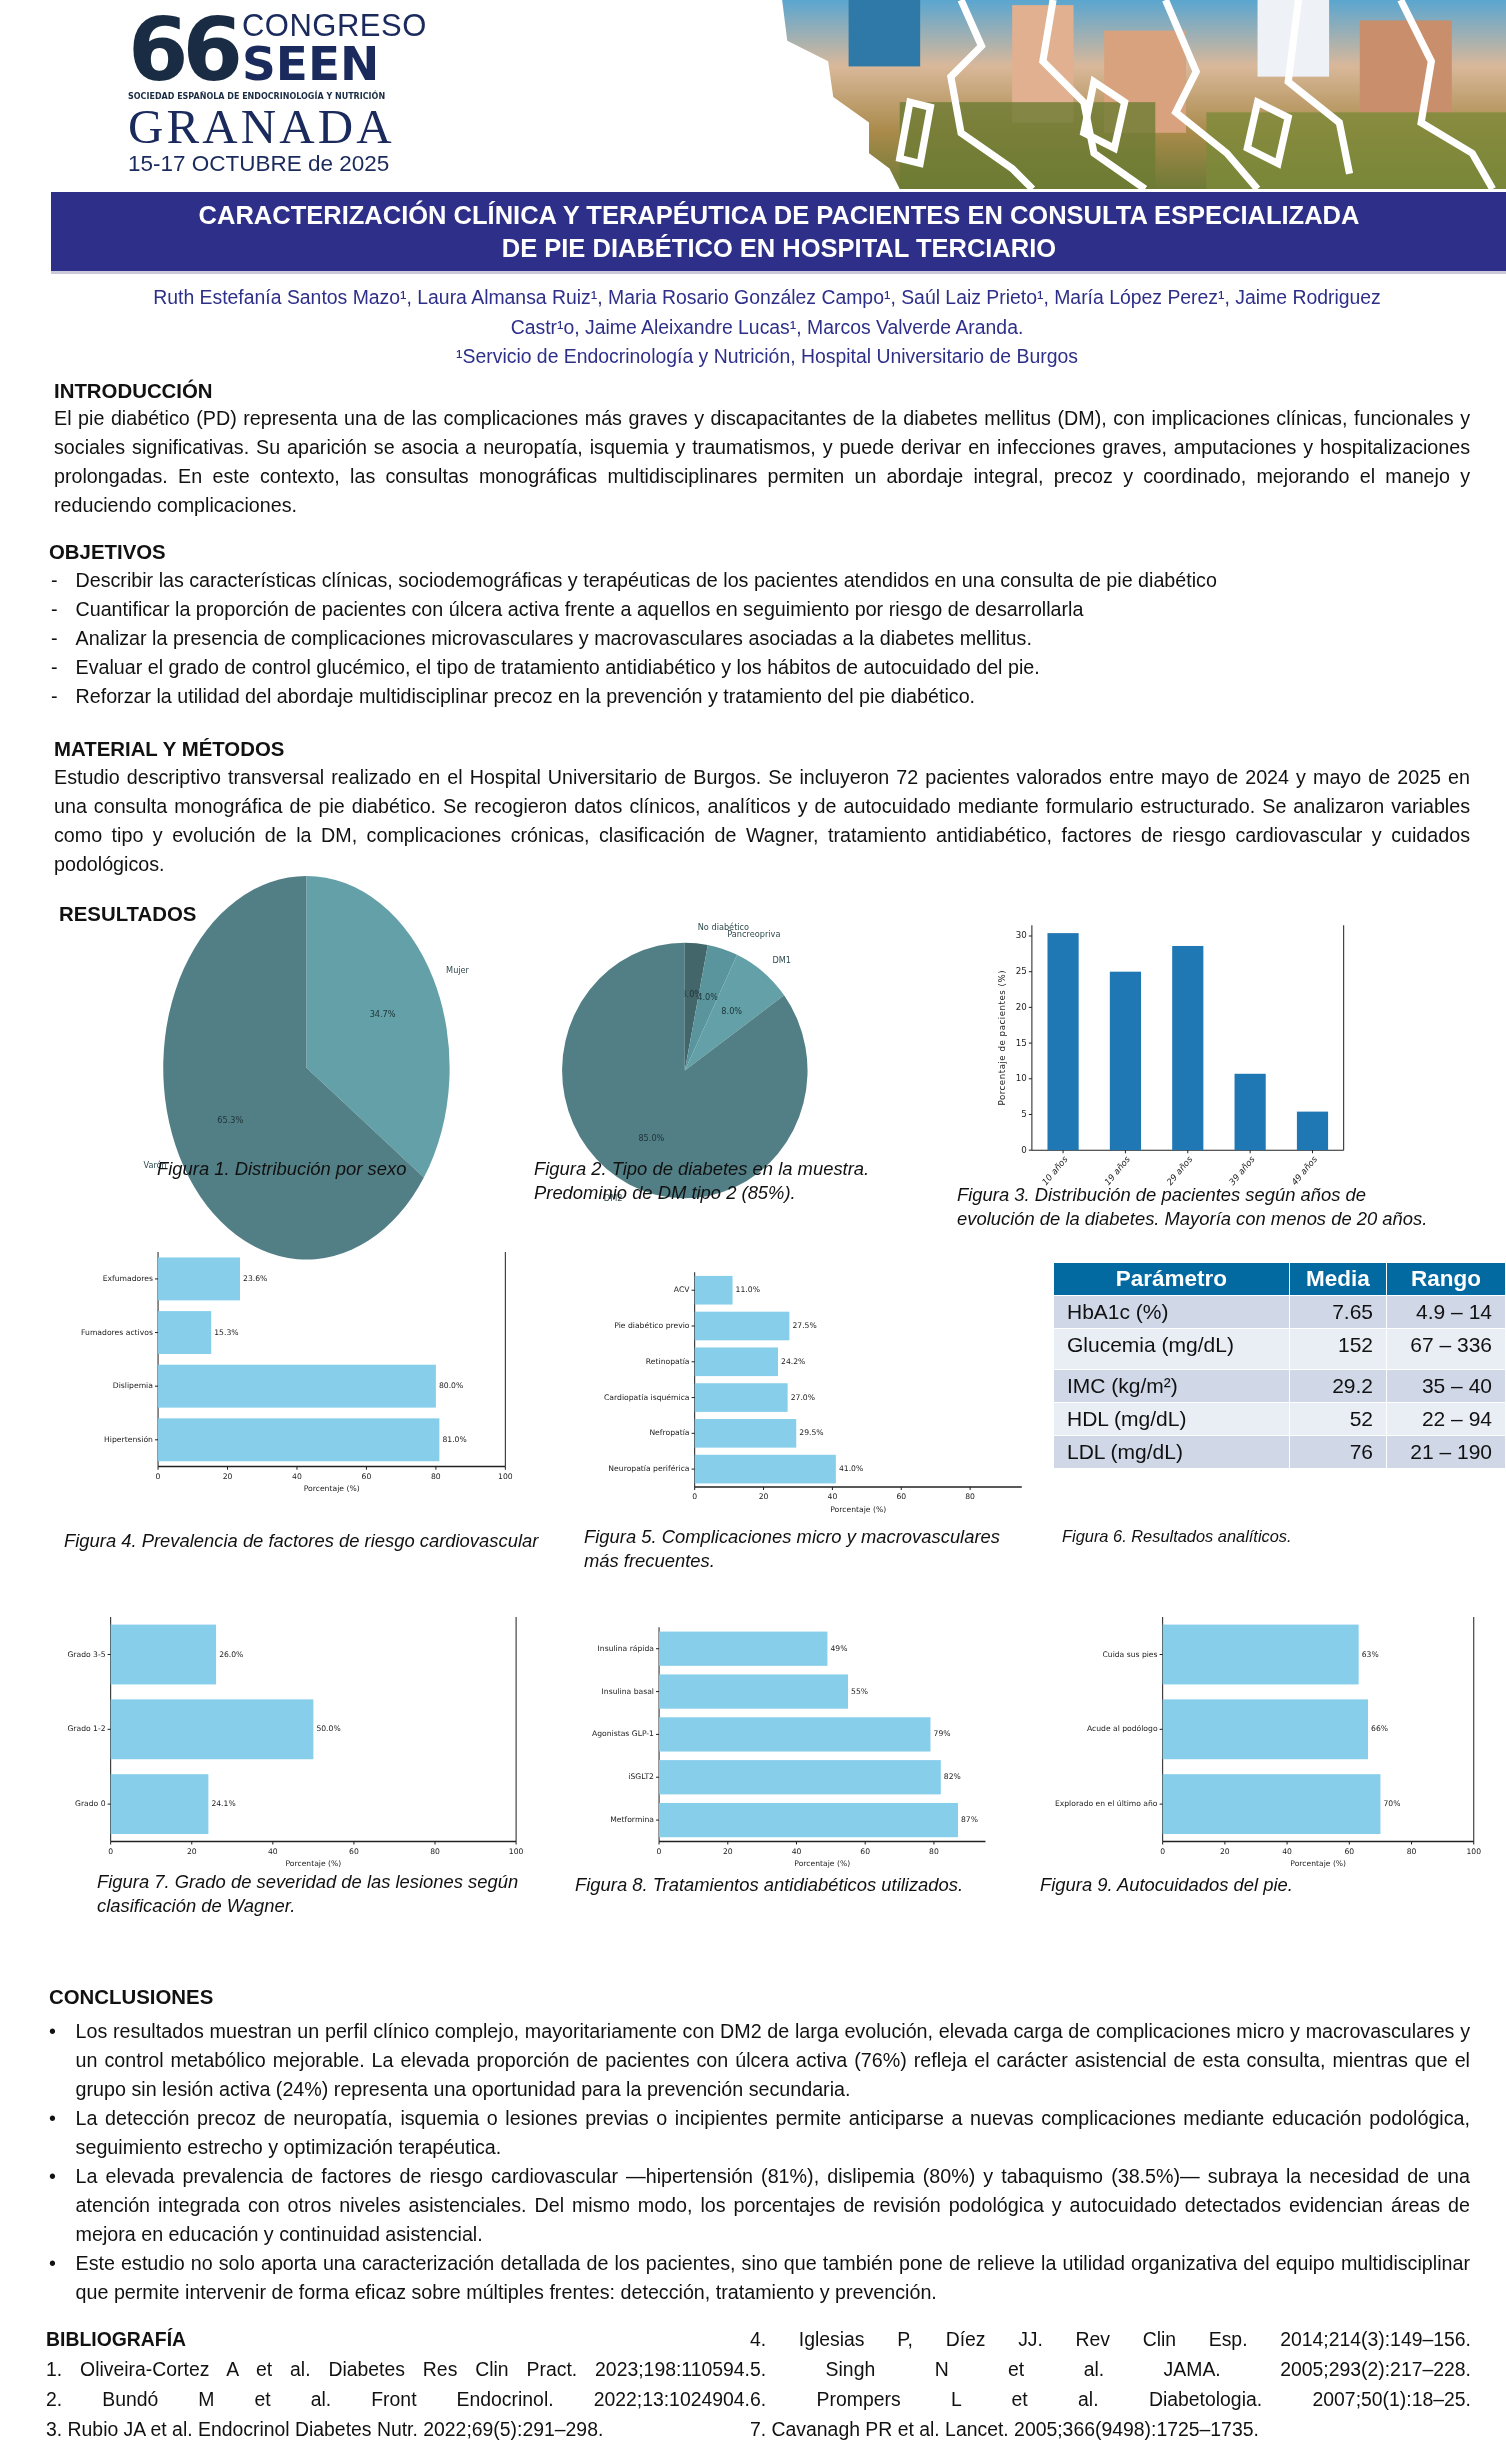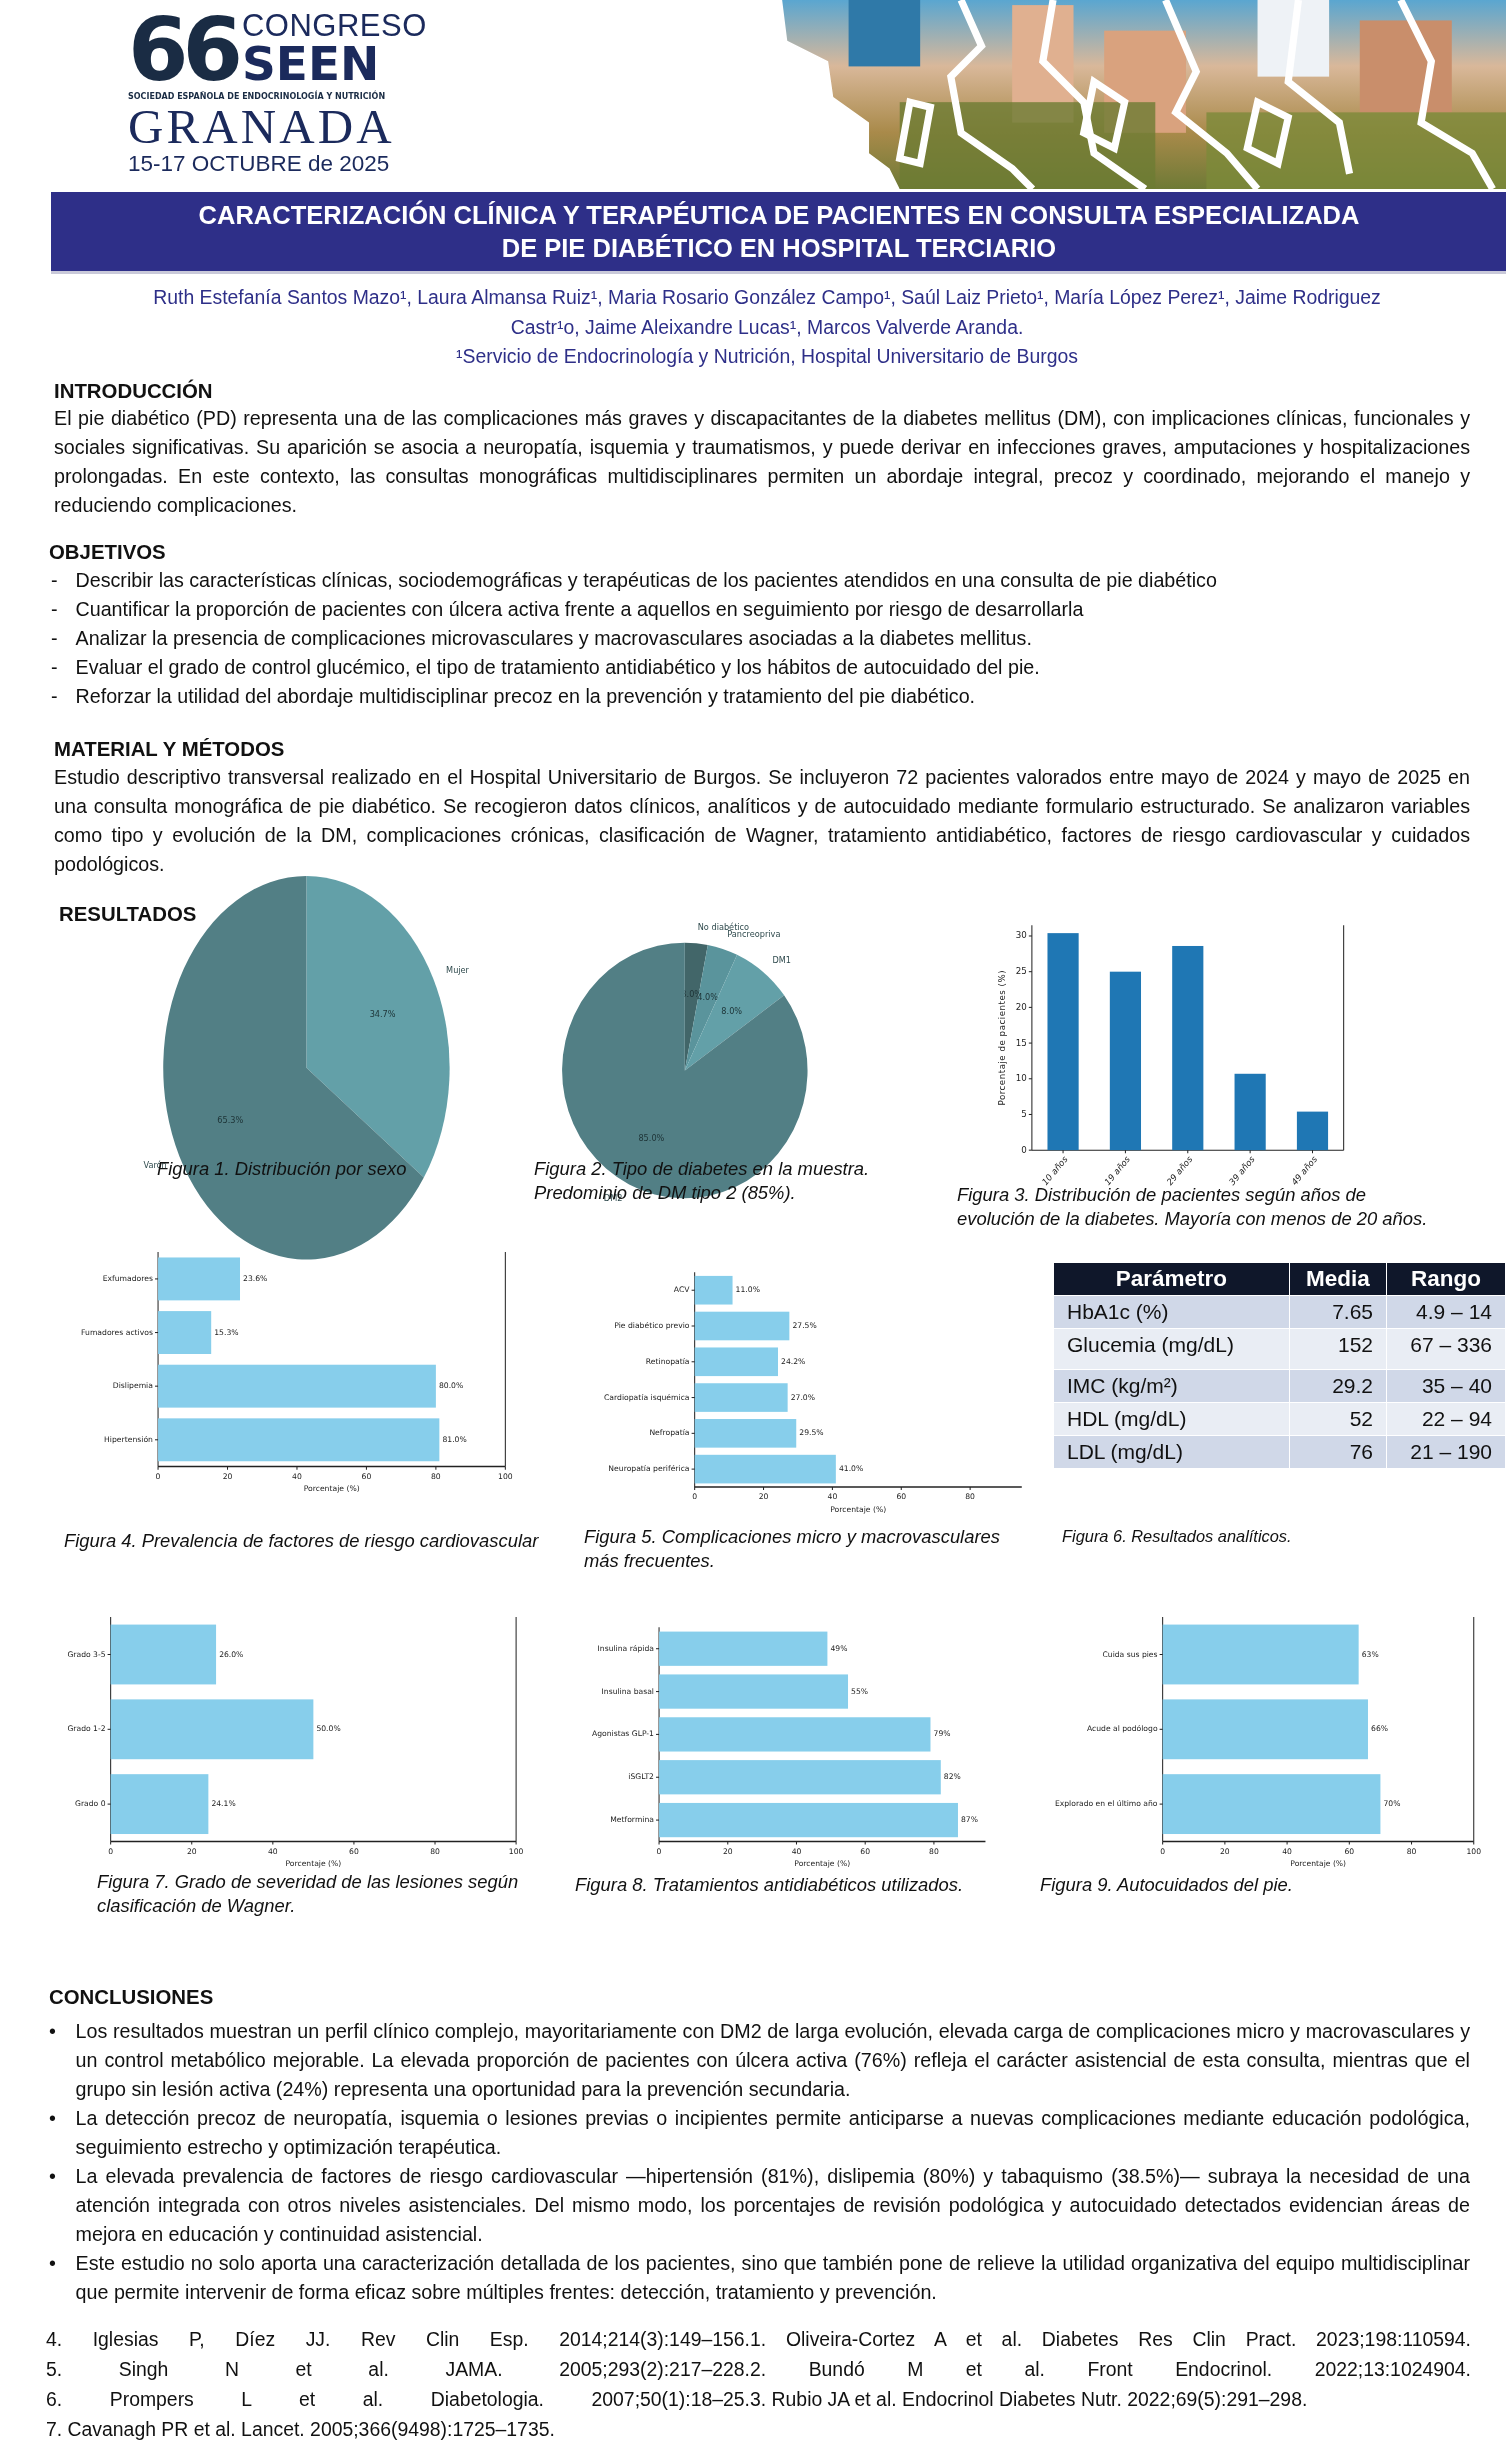--- a/index.html
+++ b/index.html
@@ -34,21 +34,21 @@
   .obj-list li .dash { width: 24.5px; flex: 0 0 24.5px; }
 
   
   .fig { position: absolute; }
   .fig svg { display: block; overflow: visible; }
   .caption { position: absolute; font-style: italic; font-size: 18.4px; line-height: 23.5px; color: #111; }
   .caption.small { font-size: 16.4px; }
 
   
   .lab-table { position: absolute; left: 1053px; top: 1262px; border-collapse: collapse; font-size: 21px; }
-  .lab-table th { background: #0f172a; color: #fff; font-weight: bold; font-size: 22.5px; padding: 2px 8px; border: 1px solid #fff; height: 33px; }
+  .lab-table th { background: #0369a1; color: #fff; font-weight: bold; font-size: 22.5px; padding: 2px 8px; border: 1px solid #fff; height: 33px; }
   .lab-table td { padding: 1px 13px; border: 1px solid #fff; height: 33px; }
   .lab-table tr:nth-child(odd) td { background: #d0d8e8; }
   .lab-table tr:nth-child(even) td { background: #e9edf4; }
   .lab-table tr.tall td { height: 41px; vertical-align: top; padding-top: 4.1px; }
   .lab-table td.num { text-align: right; }
 
   
   .concl-list { position: absolute; left: 49px; top: 2017px; width: 1421px; list-style: none; }
   .concl-list li { font-size: 19.7px; line-height: 29px; text-align: justify; display: flex; }
   .concl-list li .bullet { flex: 0 0 26.6px; }
@@ -474,20 +474,21 @@
       <span class="bullet">•</span>
       <span>La elevada prevalencia de factores de riesgo cardiovascular —hipertensión (81%), dislipemia (80%) y tabaquismo (38.5%)— subraya la necesidad de una atención integrada con otros niveles asistenciales. Del mismo modo, los porcentajes de revisión podológica y autocuidado detectados evidencian áreas de mejora en educación y continuidad asistencial.</span>
     </li>
     <li>
       <span class="bullet">•</span>
       <span>Este estudio no solo aporta una caracterización detallada de los pacientes, sino que también pone de relieve la utilidad organizativa del equipo multidisciplinar que permite intervenir de forma eficaz sobre múltiples frentes: detección, tratamiento y prevención.</span>
     </li>
   </ul>
 
 <div class="biblio-grid" id="biblio-grid">
+  <div class="plain" style="font-weight:bold;">BIBLIOGRAFÍA</div>
   <div>4. Iglesias P, Díez JJ. Rev Clin Esp. 2014;214(3):149–156.</div>
   <div>1. Oliveira-Cortez A et al. Diabetes Res Clin Pract. 2023;198:110594.</div>
   <div>5. Singh N et al. JAMA. 2005;293(2):217–228.</div>
   <div>2. Bundó M et al. Front Endocrinol. 2022;13:1024904.</div>
   <div>6. Prompers L et al. Diabetologia. 2007;50(1):18–25.</div>
   <div class="plain">3. Rubio JA et al. Endocrinol Diabetes Nutr. 2022;69(5):291–298.</div>
   <div class="plain">7. Cavanagh PR et al. Lancet. 2005;366(9498):1725–1735.</div>
 </div>
 
 

